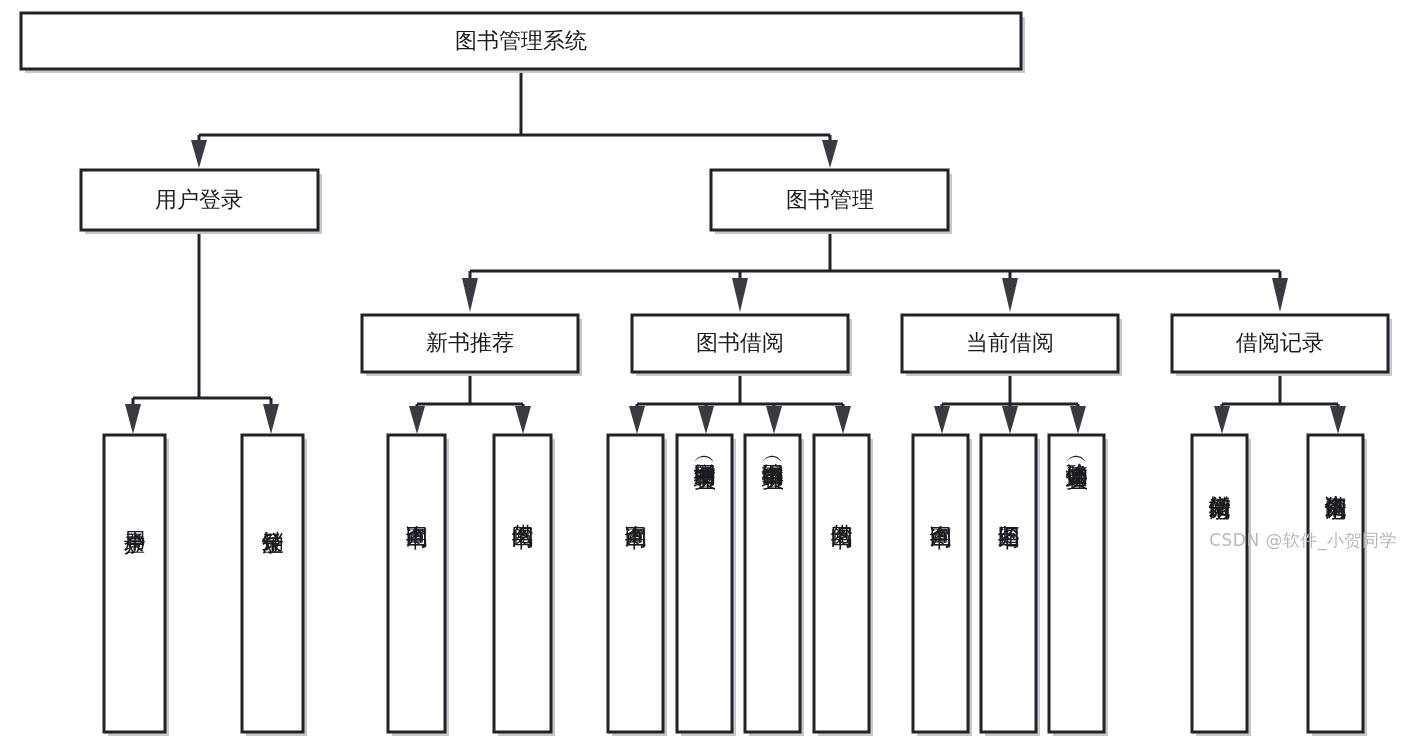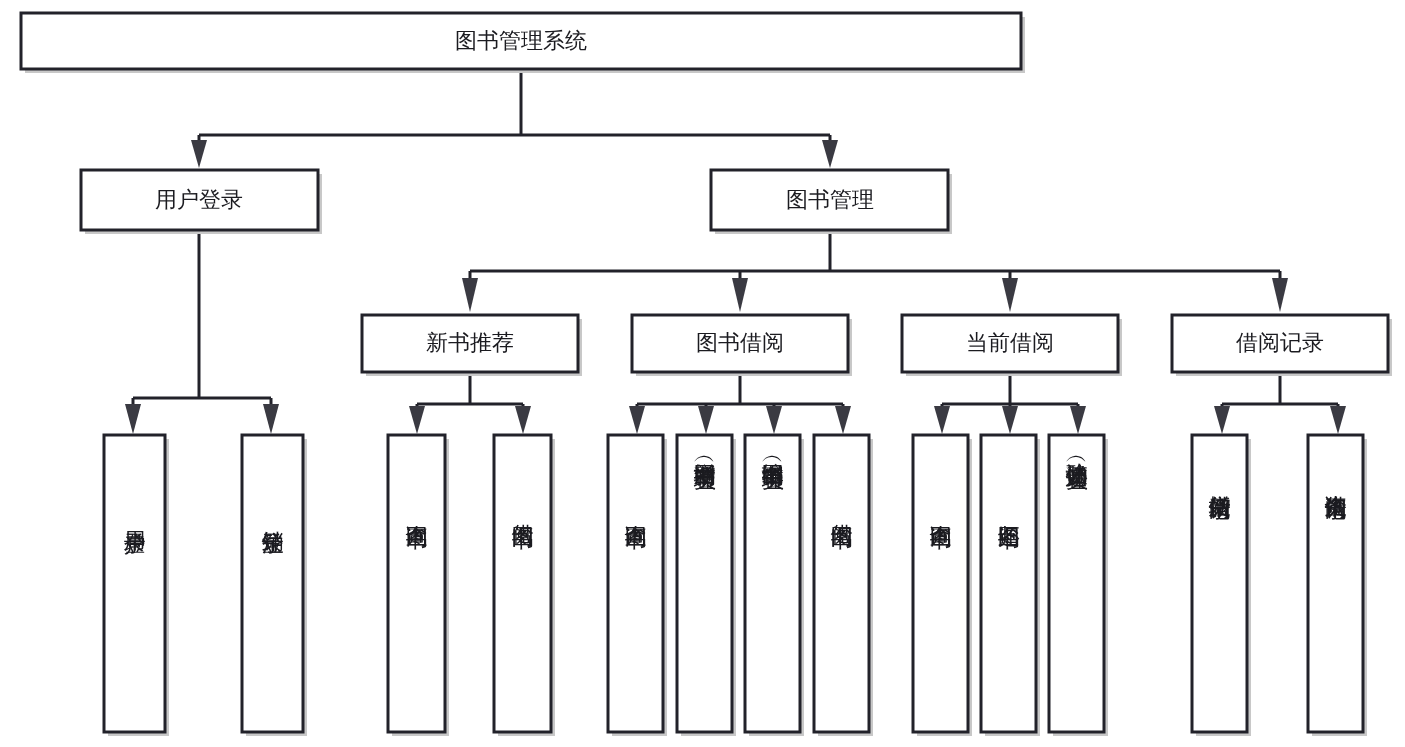--- a/index.html
+++ b/index.html
@@ -237,13 +237,14 @@
   </div>
 
   <div class="leaf-label-wrap" style="left:1192px;top:435px;width:55px;height:297px;padding-top:42px;box-sizing:border-box;">
     <span class="leaf-vtext">新增借阅记录</span>
   </div>
 
   <div class="leaf-label-wrap" style="left:1308px;top:435px;width:55px;height:297px;padding-top:42px;box-sizing:border-box;">
     <span class="leaf-vtext">查询借阅记录</span>
   </div>
 
+  <div class="watermark">CSDN @软件_小贺同学</div>
 </div>
 
 </body></html>

